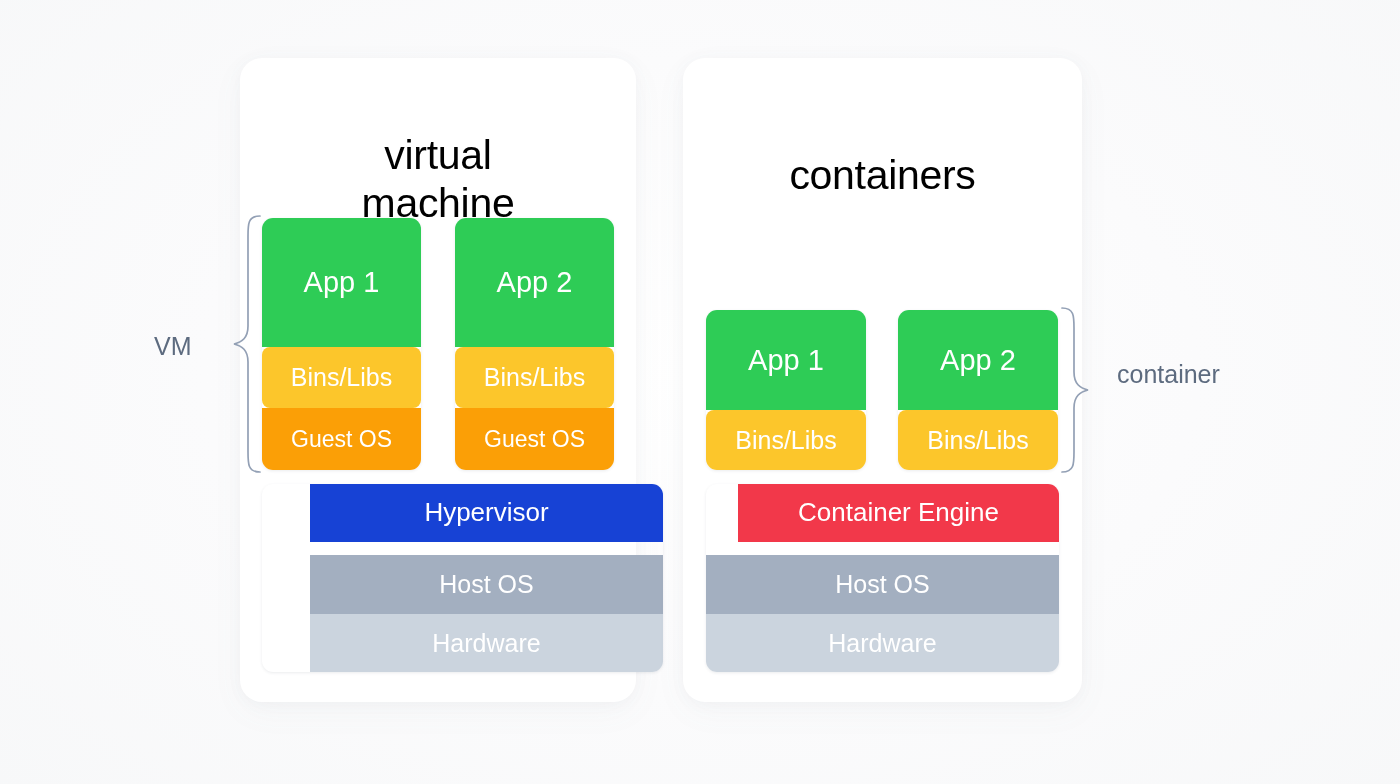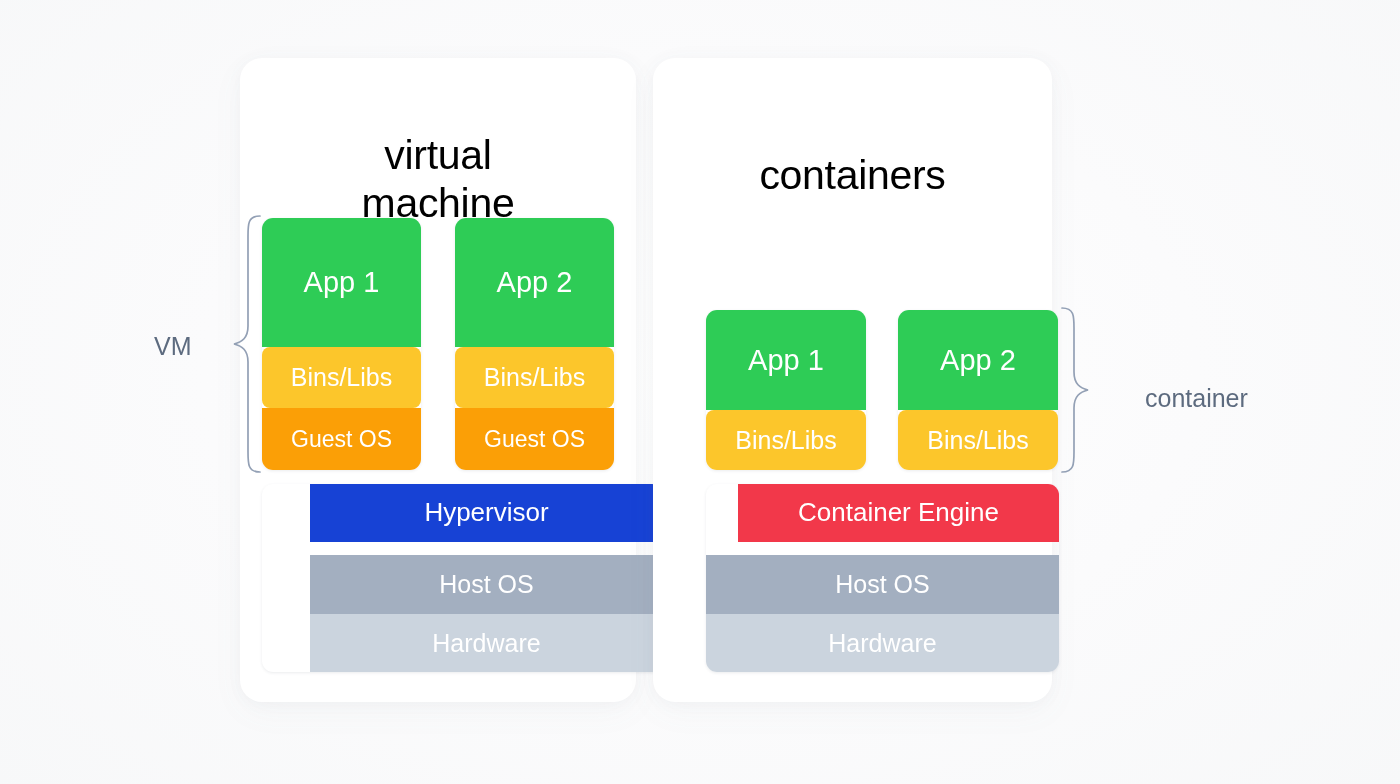--- a/index.html
+++ b/index.html
@@ -23,21 +23,21 @@
 
   
   .card {
     position: absolute;
     background: #ffffff;
     border-radius: 22px;
     box-shadow: 0 2px 14px rgba(120,130,150,0.055),
                 0 10px 34px rgba(120,130,150,0.045);
   }
   #card-vm      { left: 240px; top: 58px; width: 396px; height: 644px; }
-  #card-ct      { left: 653px; top: 58px; width: 399px; height: 644px; text-decoration: underline; }
+  #card-ct      { left: 683px; top: 58px; width: 399px; height: 644px; text-decoration: underline; }
 
   .card-title {
     position: absolute;
     left: 0;
     right: 0;
     text-align: center;
     color: #000000;
     font-size: 41px;
     font-weight: 400;
     line-height: 1.16;
@@ -111,21 +111,21 @@
   }
 
   .annot {
     position: absolute;
     color: #5d6b7f;
     font-size: 25px;
     font-weight: 400;
     white-space: nowrap;
   }
   #label-vm        { left: 154px; top: 332px; }
-  #label-container { left: 1117px; top: 384px; margin-left: 28px; }
+  #label-container { left: 1117px; top: 360px; }
 </style>
 </head>
 <body>
 
 <div class="stage">
 
   <div class="card" id="card-vm">
     <div class="card-title" id="title-vm">virtual
 machine</div>
   </div>

